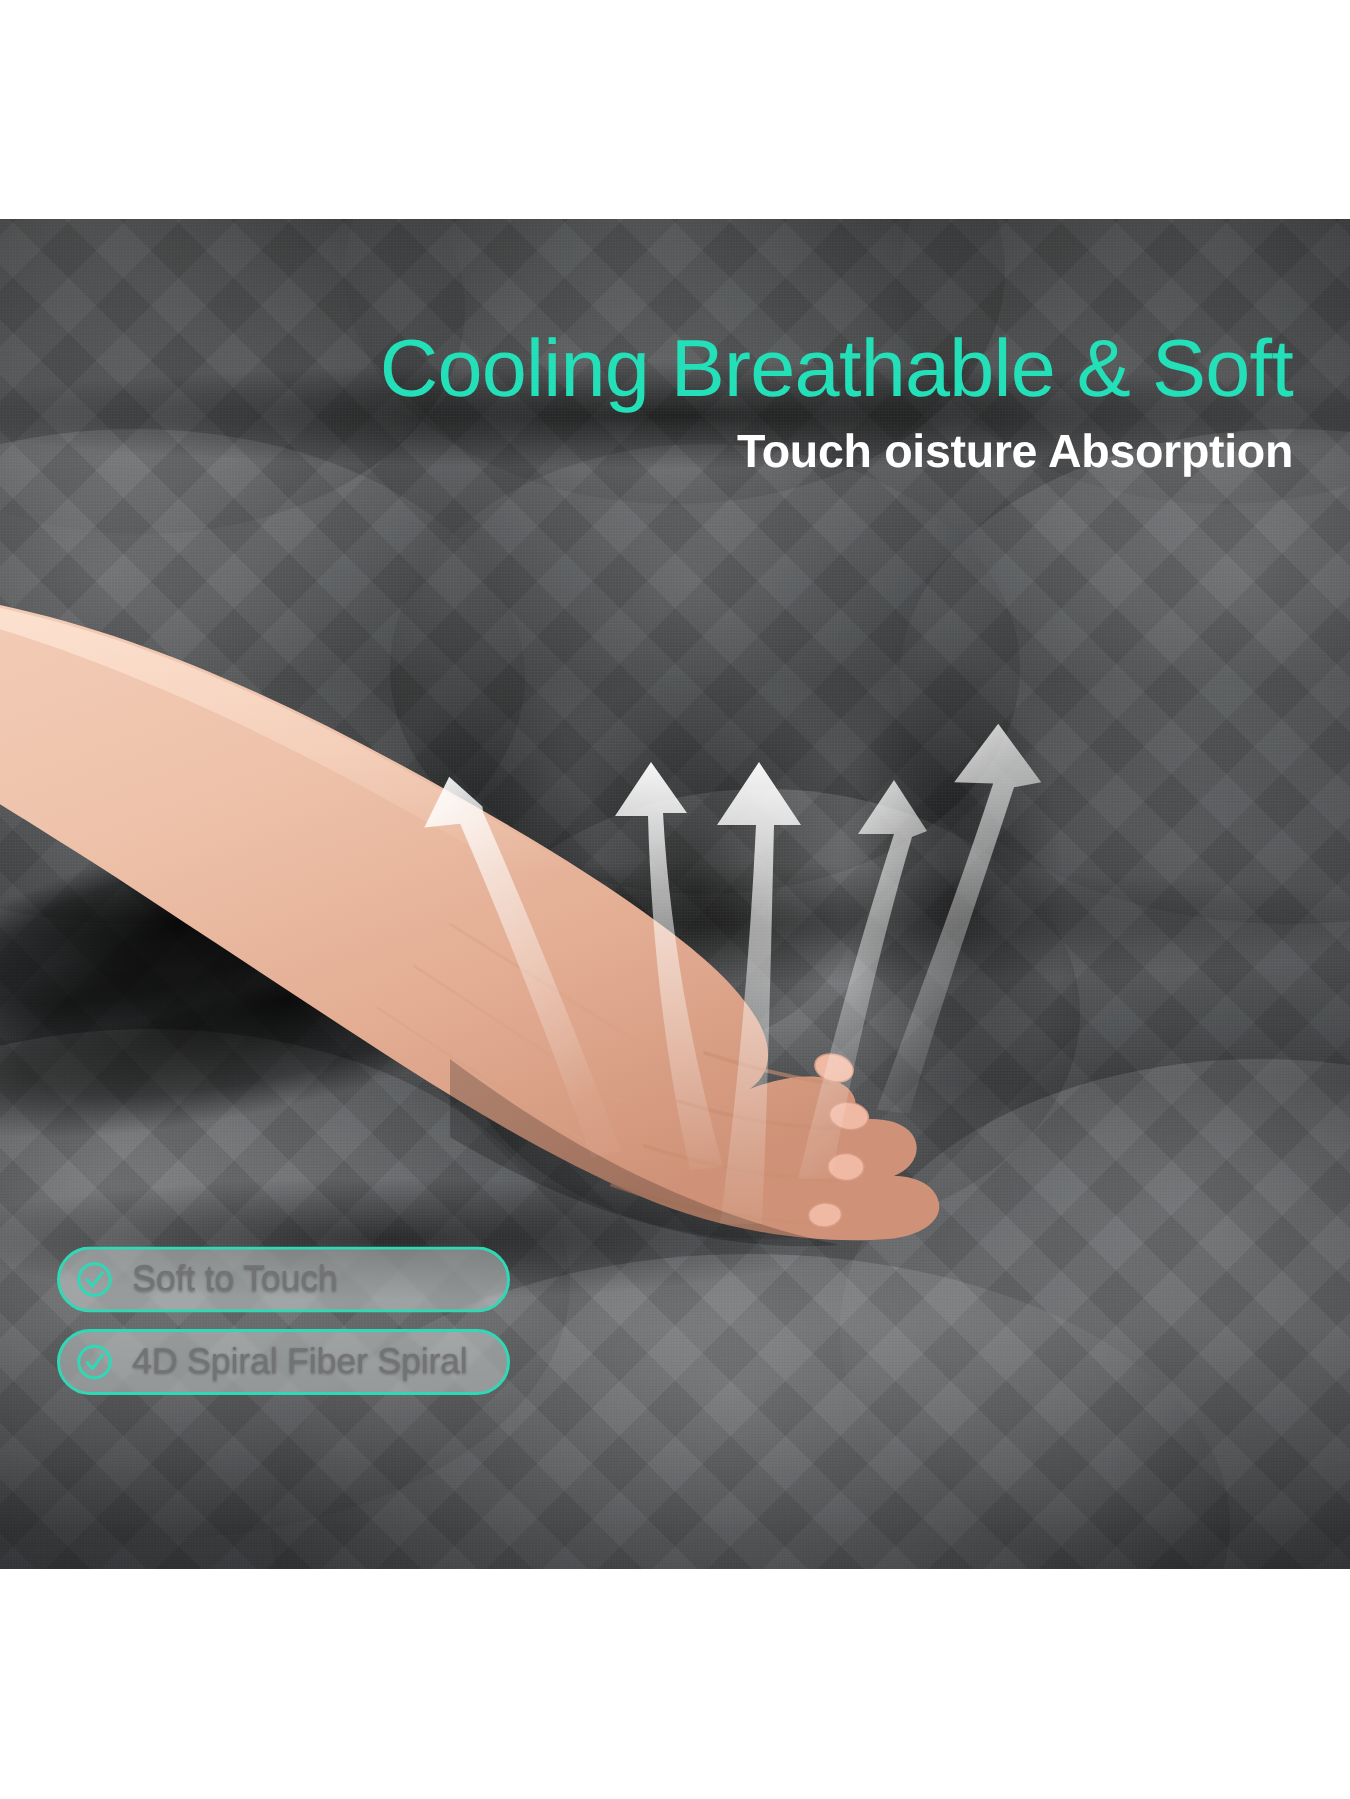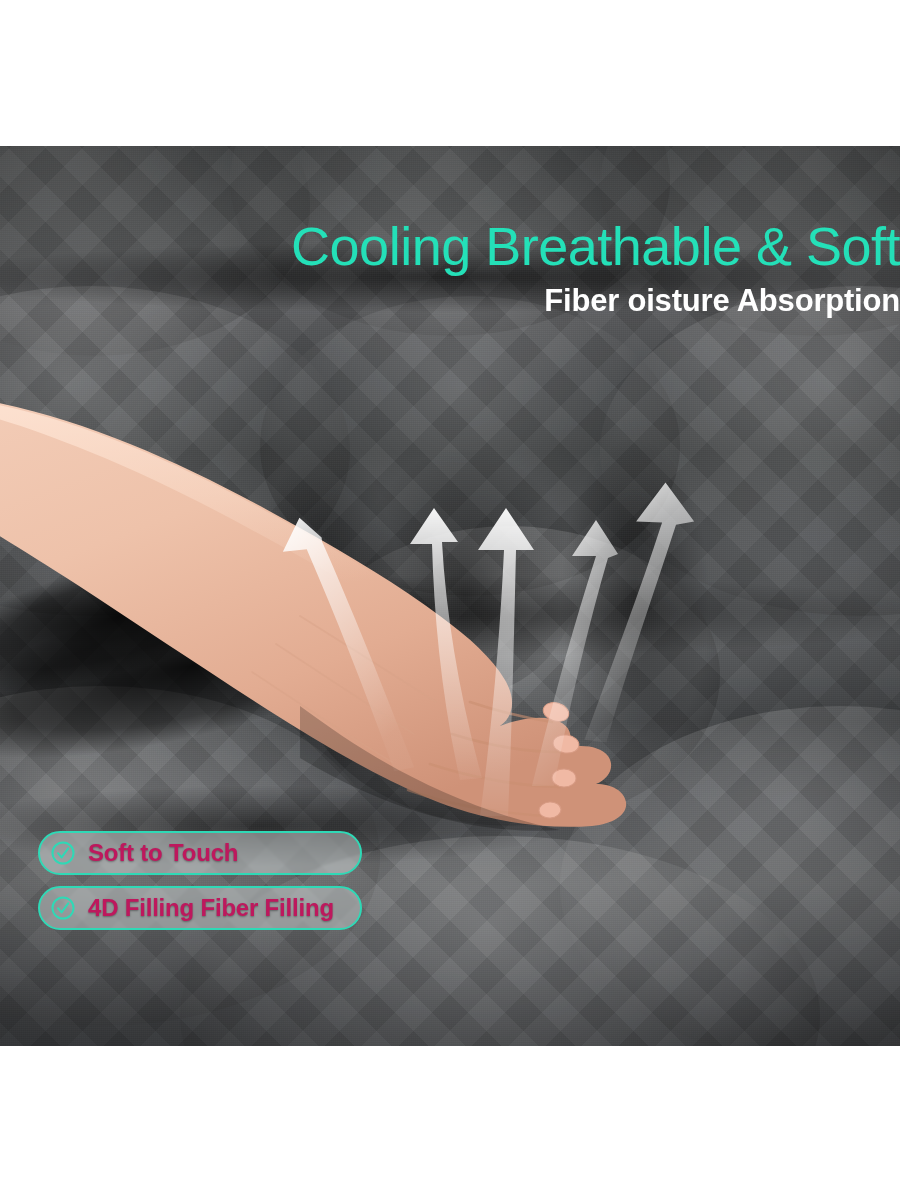--- a/index.html
+++ b/index.html
@@ -146,20 +146,21 @@
   #arrows { position: absolute; left: 0; top: 146px; width: 900px; height: 900px;
             pointer-events: none; }
 
   
   #headline-block {
     position: absolute;
     left: 0;
     top: 218px;
     width: 900px;
     text-align: right;
+    padding-right: 38px;
     box-sizing: border-box;
   }
   #headline {
     font-size: 54px;
     font-weight: 500;
     letter-spacing: -0.5px;
     line-height: 1.05;
     color: #24e0b8;
     margin: 0;
     white-space: nowrap;
@@ -195,22 +196,22 @@
   }
   .badge-icon {
     flex: 0 0 auto;
     width: 26px;
     height: 26px;
     margin-right: 12px;
     display: block;
   }
   .badge-label {
     font-size: 24px;
-    font-weight: 700;
-    color: #be185d;
+    font-weight: 400;
+    color: #737373;
     letter-spacing: -0.2px;
     white-space: nowrap;
     text-shadow: 0 1px 2px rgba(0,0,0,.35);
   }
 </style>
 </head>
 <body>
 
 <div id="page">
 
@@ -362,37 +363,37 @@
     <g>
       <path d="M 600,660
                C 624,586 650,510 670,440
                L 644,440 L 672,400 L 702,438 L 684,442
                C 664,512 640,588 622,662 Z" fill="url(#arrowFade2)" transform="translate(-10,-64) rotate(2 660 500)"></path>
     </g>
   </svg>
 
   <div id="headline-block">
     <h1 id="headline">Cooling Breathable &amp; Soft</h1>
-    <h2 id="subheadline">Fiber oisture Absorption</h2>
+    <h2 id="subheadline">Touch oisture Absorption</h2>
   </div>
 
   <div id="features">
 
     <div class="badge">
       <svg class="badge-icon" viewBox="0 0 26 26">
         <circle cx="13" cy="13" r="10.5" fill="none" stroke="#2fd9b6" stroke-width="2"></circle>
         <path d="M 8 13.2 L 11.6 17.4 L 18.2 8.4" fill="none" stroke="#2fd9b6" stroke-width="2" stroke-linecap="round" stroke-linejoin="round"></path>
       </svg>
       <span class="badge-label">Soft to Touch</span>
     </div>
 
     <div class="badge">
       <svg class="badge-icon" viewBox="0 0 26 26">
         <circle cx="13" cy="13" r="10.5" fill="none" stroke="#2fd9b6" stroke-width="2"></circle>
         <path d="M 8 13.2 L 11.6 17.4 L 18.2 8.4" fill="none" stroke="#2fd9b6" stroke-width="2" stroke-linecap="round" stroke-linejoin="round"></path>
       </svg>
-      <span class="badge-label">4D Filling Fiber Filling</span>
+      <span class="badge-label">4D Spiral Fiber Spiral</span>
     </div>
 
 
   </div>
 
 </div>
 
 </body></html>

